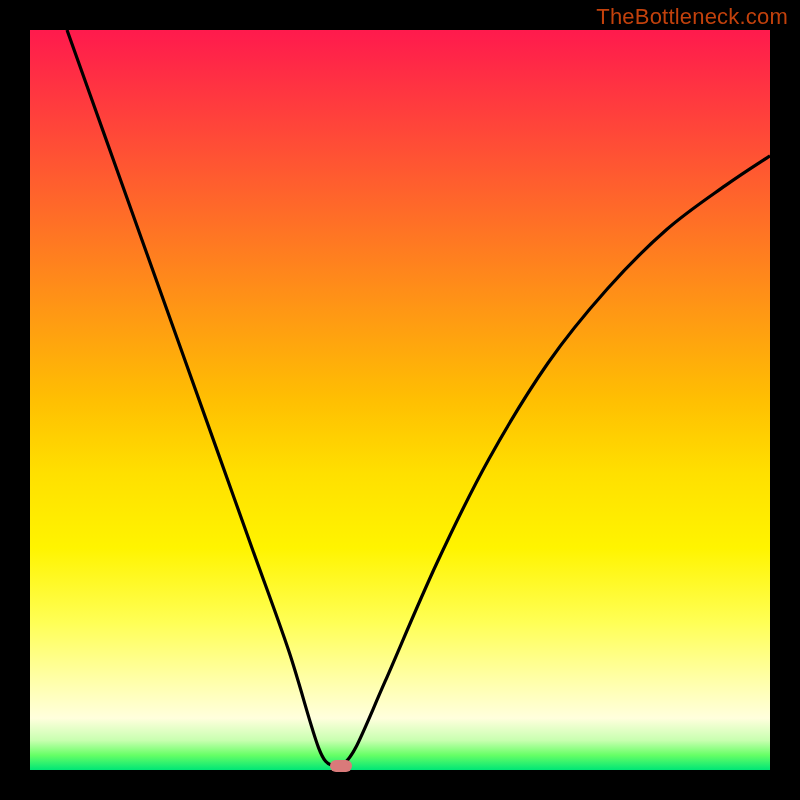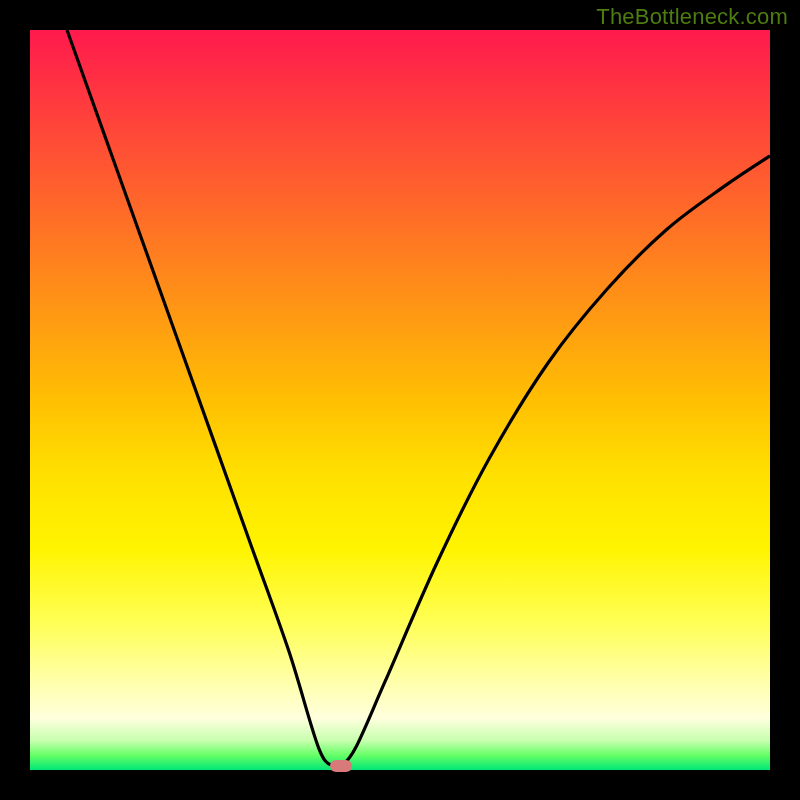--- a/index.html
+++ b/index.html
@@ -12,21 +12,21 @@
   #ff9e11 40%,
   #ffbf02 50%,
   #ffe000 60%,
   #fff400 70%,
   #ffff55 80%,
   #ffffaa 88%,
   #ffffdd 93%,
   #c8ffb0 96%,
   #66ff66 98%,
   #00e676 100%)}
-.watermark{position:absolute;right:12px;top:4px;color:#4d7c0f;font-size:22px;font-weight:500;letter-spacing:.2px}
+.watermark{position:absolute;right:12px;top:4px;color:#c2410c;font-size:22px;font-weight:500;letter-spacing:.2px}
 svg.curve{position:absolute;left:30px;top:30px;width:740px;height:740px;pointer-events:none}
 .marker{position:absolute;width:22px;height:12px;border-radius:6px;background:#d97a7a;transform:translate(-50%,-50%)}
 </style>
 </head>
 <body>
 
 <div class="frame">
   <div class="plot"></div>
 
   <svg class="curve" viewBox="0 0 740 740" preserveAspectRatio="none">

